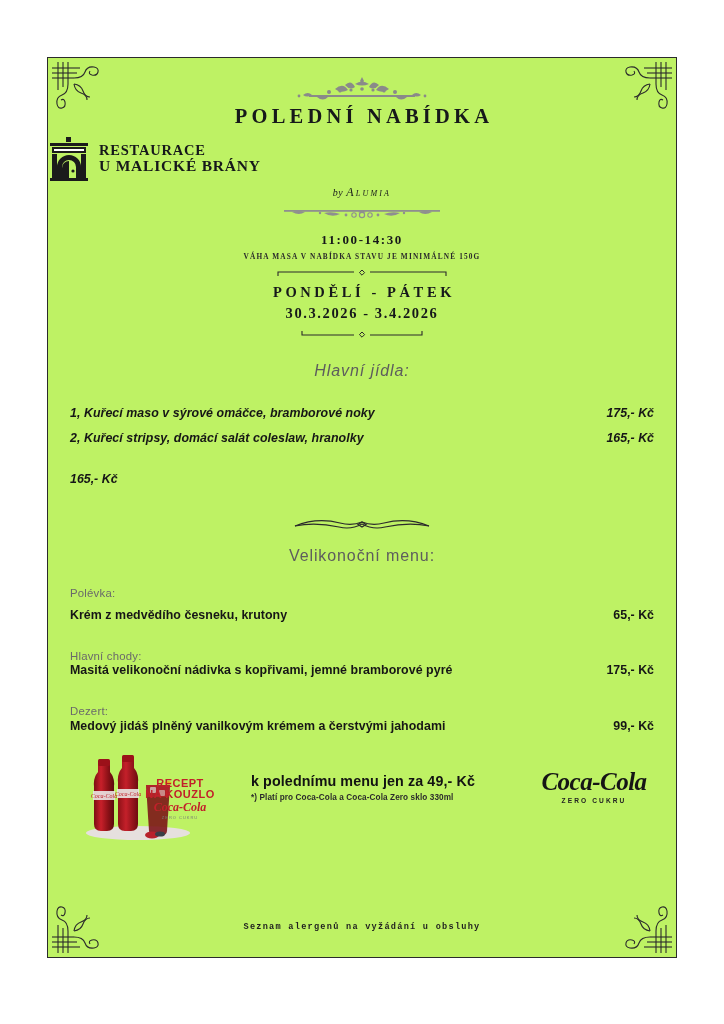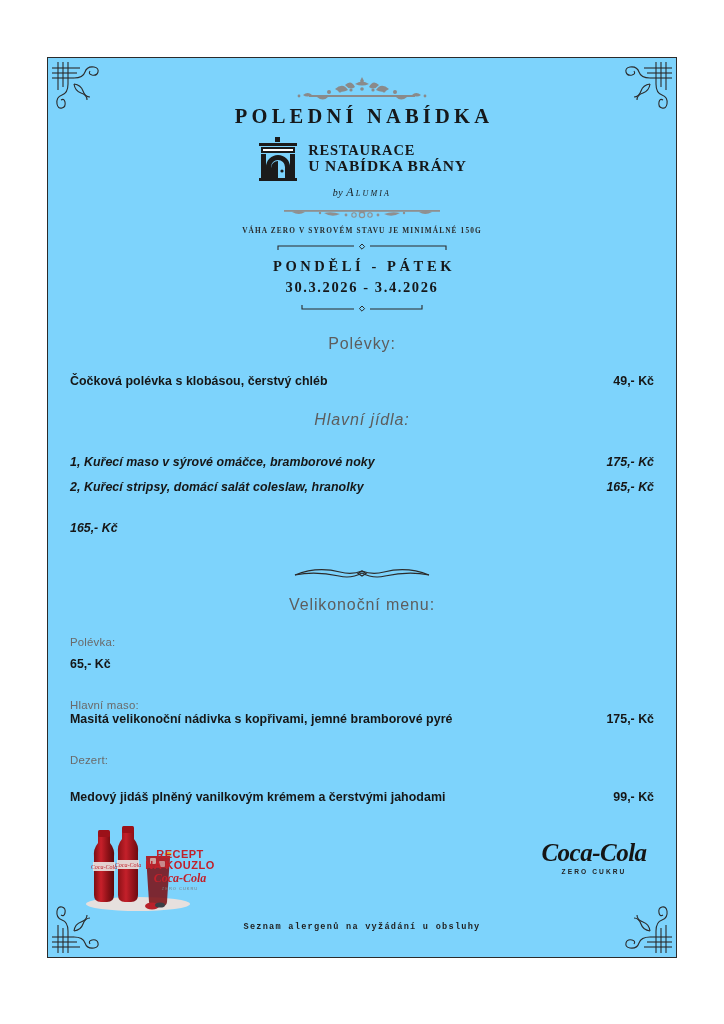--- a/index.html
+++ b/index.html
@@ -18,21 +18,21 @@
 
   
   #menu-frame {
     position: absolute;
     left: 47px;
     top: 57px;
     width: 630px;
     height: 901px;
     border: 1.5px solid #2b2b2b;
     box-sizing: border-box;
-    background: #7dd3fc;
+    background: #bef264;
   }
 
   .corner-orn {
     position: absolute;
     width: 62px;
     height: 62px;
     pointer-events: none;
   }
   .corner-tl { left: 2px;  top: 2px; }
   .corner-tr { right: 2px; top: 2px;  transform: scaleX(-1); }
@@ -52,21 +52,20 @@
     font-weight: 700;
     letter-spacing: 4.2px;
     color: #16181a;
     margin: 0;
     padding-left: 4px;
   }
 
   .logo-row {
     display: flex;
     align-items: center;
-    justify-content: center;
     gap: 9px;
     margin-top: 9px;
   }
   .gate-icon { display: block; }
   .logo-text { text-align: left; line-height: 1.05; }
   .logo-l1, .logo-l2 {
     font-family: "Liberation Serif", serif;
     font-weight: 700;
     font-size: 14.5px;
     letter-spacing: 0.8px;
@@ -337,21 +336,21 @@
           <rect x="4" y="17" width="5" height="25"></rect>
           <rect x="33" y="17" width="5" height="25"></rect>
           <path d="M9 42 V30 a12 12 0 0 1 24 0 V42 H28 V30 a7 7 0 0 0 -14 0 V42z"></path>
           <path d="M14 42 V31 a7 7 0 0 1 7 -7 v18z"></path>
           <rect x="2" y="41" width="38" height="3"></rect>
           <circle cx="25" cy="34" r="1.6"></circle>
         </g>
       </svg>
       <div class="logo-text">
         <span class="logo-l1">RESTAURACE</span>
-        <span class="logo-l2">U NABÍDKA BRÁNY</span>
+        <span class="logo-l2">U MALICKÉ BRÁNY</span>
       </div>
     </div>
 
     <div class="byline">
       <span class="by">by</span>
       <span class="brand">Alumia</span>
     </div>
 
     <svg class="divider-orn" width="200" height="16" viewBox="0 0 200 16">
       <g fill="#8f8f8f">
@@ -364,21 +363,22 @@
           <circle cx="116" cy="9" r="1.4"></circle>
         <path d="M62 7 q8 5 16 1 q-8 -3 -16 -1z"></path>
         <path d="M138 7 q-8 5 -16 1 q8 -3 16 -1z"></path>
         <circle cx="58" cy="7" r="1.2"></circle>
           <circle cx="142" cy="7" r="1.2"></circle>
         <path d="M30 6 q7 4 13 0 q-7 -2 -13 0z"></path>
         <path d="M170 6 q-7 4 -13 0 q7 -2 13 0z"></path>
       </g>
     </svg>
 
-    <div class="weight-note">VÁHA ZERO V SYROVÉM STAVU JE MINIMÁLNÉ 150G</div>
+    <div class="hours">11:00-14:30</div>
+    <div class="weight-note">VÁHA MASA V NABÍDKA STAVU JE MINIMÁLNÉ 150G</div>
 
     <svg class="bracket-rule" width="200" height="10" viewBox="0 0 200 10">
       <g stroke="#2b2b2b" stroke-width="1.1" fill="none">
         <path d="M16 8 V4 H92"></path>
         <path d="M184 8 V4 H108"></path>
       </g>
       <path d="M100 2 l2.6 2.6 -2.6 2.6 -2.6 -2.6z" fill="none" stroke="#2b2b2b" stroke-width="1"></path>
     </svg>
 
     <div class="days">PONDĚLÍ - PÁTEK</div>
@@ -386,29 +386,20 @@
 
     <svg class="bracket-rule" width="200" height="10" viewBox="0 0 200 10">
       <g stroke="#2b2b2b" stroke-width="1.1" fill="none">
         <path d="M40 2 V6 H92"></path>
         <path d="M160 2 V6 H108"></path>
       </g>
       <path d="M100 3 l2.6 2.6 -2.6 2.6 -2.6 -2.6z" fill="none" stroke="#2b2b2b" stroke-width="1"></path>
     </svg>
   </div>
 
-  <div style="margin-top:22px;">
-    <div class="section-head">Polévky:</div>
-    <div class="items" style="margin-top:21px;">
-      <div class="item-row">
-        <span class="item-name">Čočková polévka s klobásou, čerstvý chléb</span>
-        <span class="item-price">49,- Kč</span>
-      </div>
-    </div>
-  </div>
 
   <div style="margin-top:23px;font-style:italic;">
     <div class="section-head">Hlavní jídla:</div>
     <div class="items" style="margin-top:26px;">
       <div class="item-row" style="margin-bottom:11px;">
         <span class="item-name">1, Kuřecí maso v sýrové omáčce, bramborové noky</span>
         <span class="item-price">175,- Kč</span>
       </div>
       <div class="item-row" style="margin-bottom:27px;">
         <span class="item-name">2, Kuřecí stripsy, domácí salát coleslaw, hranolky</span>
@@ -429,35 +420,36 @@
       <path d="M75 8 l4 2.5 -4 2.5 -4 -2.5z"></path>
     </g>
   </svg>
 
   <div style="margin-top:13px;">
     <div class="section-head">Velikonoční menu:</div>
 
     <div style="margin-top:22px;">
       <div class="sub-label">Polévka:</div>
       <div class="item-row" style="margin-top:9px;">
+        <span class="item-name">Krém z medvědího česneku, krutony</span>
         <span class="item-price">65,- Kč</span>
       </div>
     </div>
 
     <div style="margin-top:28px;">
-      <div class="sub-label">Hlavní maso:</div>
+      <div class="sub-label">Hlavní chody:</div>
       <div class="item-row" style="margin-top:1px;">
         <span class="item-name">Masitá velikonoční nádivka s kopřivami, jemné bramborové pyré</span>
         <span class="item-price">175,- Kč</span>
       </div>
     </div>
 
     <div style="margin-top:28px;">
       <div class="sub-label">Dezert:</div>
-      <div class="item-row" style="margin-top:24px;gap:18px;">
+      <div class="item-row" style="margin-top:2px;gap:18px;">
         <span class="item-name">Medový jidáš plněný vanilkovým krémem a čerstvými jahodami</span>
         <span class="item-price">99,- Kč</span>
       </div>
     </div>
   </div>
 
   <div class="promo">
 
     <svg class="promo-img" viewBox="0 0 140 100">
       <defs>
@@ -495,20 +487,24 @@
       <ellipse cx="84" cy="91" rx="5" ry="2.6" fill="#3a3f46"></ellipse>
 
       <g>
         <text x="104" y="44" font-family="Liberation Sans, sans-serif" font-weight="700" font-size="11" fill="#c2202a" text-anchor="middle" letter-spacing="0.5">RECEPT</text>
         <text x="104" y="55" font-family="Liberation Sans, sans-serif" font-weight="700" font-size="11" fill="#c2202a" text-anchor="middle" letter-spacing="0.5">NA KOUZLO</text>
         <text x="104" y="68" font-family="Liberation Serif, serif" font-style="italic" font-weight="700" font-size="12" fill="#c2202a" text-anchor="middle">Coca-Cola</text>
         <text x="104" y="76" font-family="Liberation Sans, sans-serif" font-size="4" fill="#7a7a7a" text-anchor="middle" letter-spacing="1">ZERO CUKRU</text>
       </g>
     </svg>
 
+    <div class="promo-text">
+      <div class="promo-line1">k polednímu menu jen za 49,- Kč</div>
+      <div class="promo-line2">*) Platí pro Coca-Cola a Coca-Cola Zero sklo 330ml</div>
+    </div>
 
     <div class="cocacola-logo">
       <div class="cc-script">Coca-Cola</div>
       <div class="cc-sub">ZERO CUKRU</div>
     </div>
   </div>
 
   <div class="allergen">Seznam alergenů na vyžádání u obsluhy</div>
 </div>
 

